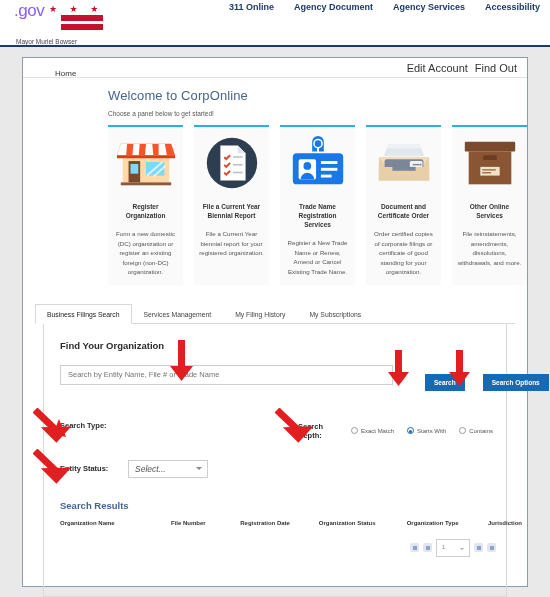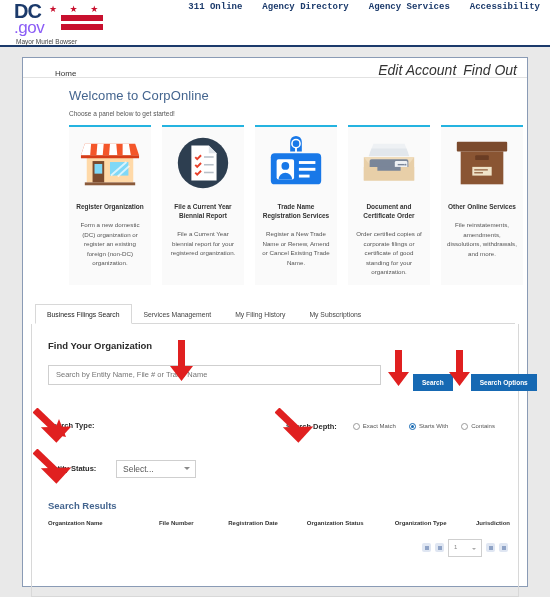--- a/index.html
+++ b/index.html
@@ -36,44 +36,44 @@
   .logo-mayor {
     position: absolute; left: 2px; top: 35px;
     font-size: 6.5px; color: #444; white-space: nowrap;
   }
   .topnav {
     position: absolute; right: 10px; top: 2px;
     display: flex; gap: 20px; align-items: center;
   }
   .topnav a {
     color: #1b3a6b; font-size: 9px; font-weight: bold;
-    text-decoration: none; white-space: nowrap; font-family: Liberation Mono, monospace;
+    text-decoration: none; white-space: nowrap;
   }
 
   
   .page {
     position: absolute; left: 22px; top: 57px;
     width: 506px; height: 530px;
     background: #ffffff;
     border: 1px solid #8a9bb5;
   }
   .crumbbar {
     position: relative; height: 20px;
     border-bottom: 1px solid #e2e2e2;
     padding: 4px 10px 0 12px;
   }
   .crumbbar .home { font-size: 8px; color: #333; padding-left: 20px; }
   .crumbbar .acct {
     position: absolute; right: 10px; top: 4px;
     display: flex; gap: 7px;
   }
-  .crumbbar .acct span { font-size: 14px; color: #333; font-style: italic; }
-
-  
-  .welcome-wrap { padding: 10px 0 0 46px; }
+  .crumbbar .acct span { font-size: 11px; color: #333; }
+
+  
+  .welcome-wrap { padding: 10px 0 0 46px; margin-left: 39px; }
   h1.welcome {
     font-size: 13px; font-weight: normal; color: #44658f;
     letter-spacing: 0.1px;
   }
   .subtitle { font-size: 6.5px; color: #555; margin-top: 7px; }
 
   
   .cards {
     display: flex; gap: 11px;
     margin-top: 8px;
@@ -103,21 +103,21 @@
     border: 1px solid transparent; border-bottom: none;
     position: relative; top: 1px; white-space: nowrap;
   }
   .tab.active {
     background: #fff; border-color: #d8d8d8;
     border-bottom: 1px solid #fff; color: #222;
   }
 
   
   .panel {
-    margin: 0 8px; border: 1px solid #d8d8d8; border-top: none;
+    margin: 0 20px; border: 1px solid #d8d8d8; border-top: none;
     height: 273px; position: relative;
     padding: 16px 16px 8px 16px;
   }
   h2.find {
     font-size: 9.5px; font-weight: bold; color: #2b2b2b;
   }
   .search-row { margin-top: 14px; display: flex; align-items: flex-start; }
   .search-input {
     width: 333px; height: 20px;
     border: 1px solid #cfcfcf; background: #fff;
@@ -135,21 +135,21 @@
   .field-row { position: absolute; display: flex; align-items: center; }
   .row-type  { left: 16px; top: 97px; }
   .row-status{ left: 16px; top: 136px; }
   .fl { font-size: 7.5px; font-weight: bold; color: #2b2b2b; width: 68px; }
   .sel {
     border: 1px solid #cfcfcf; background: #fff;
     font-size: 8.5px; color: #555; padding: 3px 6px;
     position: relative; font-family: "Liberation Sans", sans-serif;
   }
   .sel-type { width: 140px; }
-  .sel-status { width: 80px; }
+  .sel-status { width: 80px; font-style: italic; }
   .caret {
     position: absolute; right: 5px; top: 50%; margin-top: -2px;
     width: 0; height: 0;
     border-left: 3px solid transparent; border-right: 3px solid transparent;
     border-top: 3px solid #8a8a8a;
   }
 
   .depth-row { position: absolute; left: 254px; top: 98px; display: flex; align-items: center; }
   .depth-label { font-size: 7.5px; font-weight: bold; color: #2b2b2b; margin-right: 16px; }
   .radio-item { display: flex; align-items: center; margin-right: 13px; }
@@ -200,32 +200,31 @@
   }
 
   
   .arrow { position: absolute; pointer-events: none; }
 </style>
 </head>
 <body>
 
 <div class="topbar">
   <div class="logo-wrap">
-    <div class="logo-dc">DC</div>
     <div class="logo-gov">.gov</div>
     <div class="logo-stars">★ ★ ★</div>
     <div class="logo-bars">
       <div class="logo-bar"></div>
       <div class="logo-bar"></div>
     </div>
     <div class="logo-mayor">Mayor Muriel Bowser</div>
   </div>
   <div class="topnav">
     <a href="#">311 Online</a>
-    <a href="#">Agency Directory</a>
+    <a href="#">Agency Document</a>
     <a href="#">Agency Services</a>
     <a href="#">Accessibility</a>
   </div>
 </div>
 
 <div class="page">
 
   <div class="crumbbar">
     <span class="home">Home</span>
     <div class="acct">

